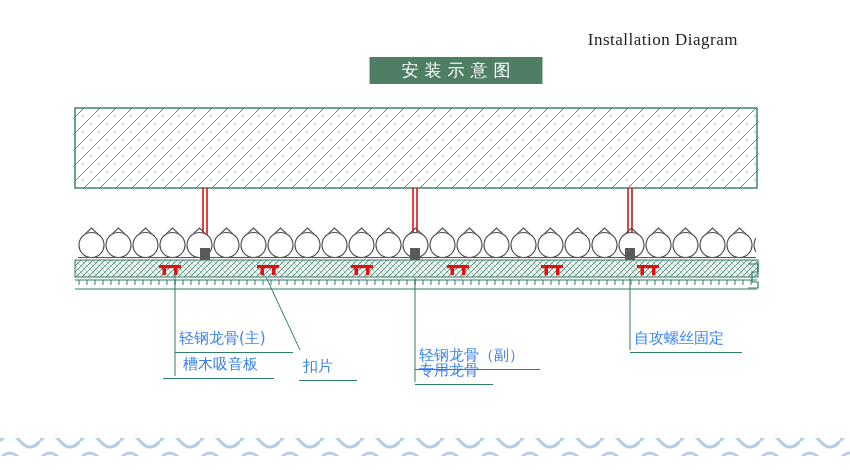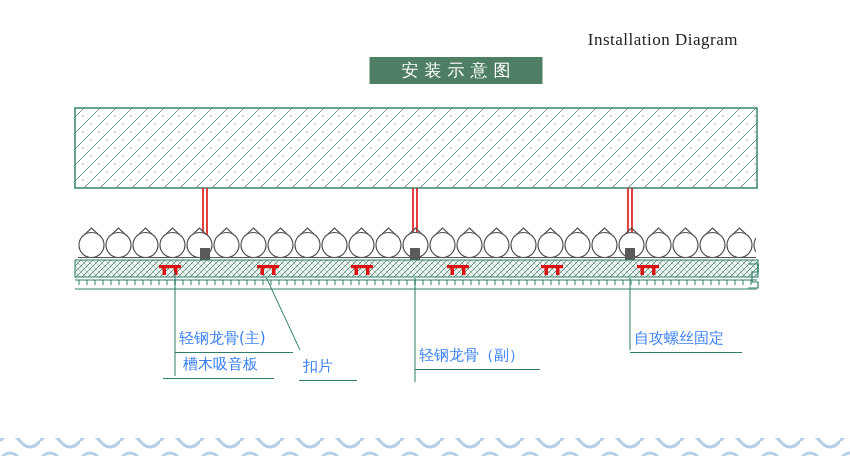--- a/index.html
+++ b/index.html
@@ -133,14 +133,15 @@
     <g>
       <rect x="0" y="438" width="850" height="18" fill="url(#wavePat)"></rect>
     </g>
   </svg>
 
   <div id="lbl-main-keel" class="diagram-label">轻钢龙骨(主)</div>
   <div id="lbl-clip" class="diagram-label">扣片</div>
   <div id="lbl-sub-keel" class="diagram-label">轻钢龙骨（副）</div>
   <div id="lbl-screw" class="diagram-label">自攻螺丝固定</div>
   <div id="lbl-panel" class="diagram-label">槽木吸音板</div>
+  <div id="lbl-special" class="diagram-label">专用龙骨</div>
 
 </div>
 
 </body></html>

